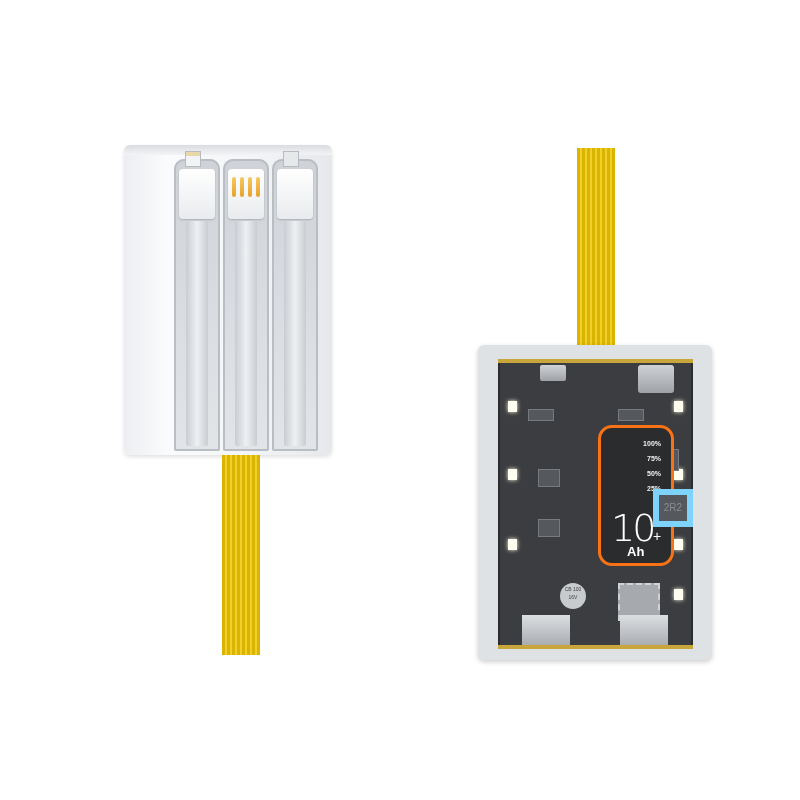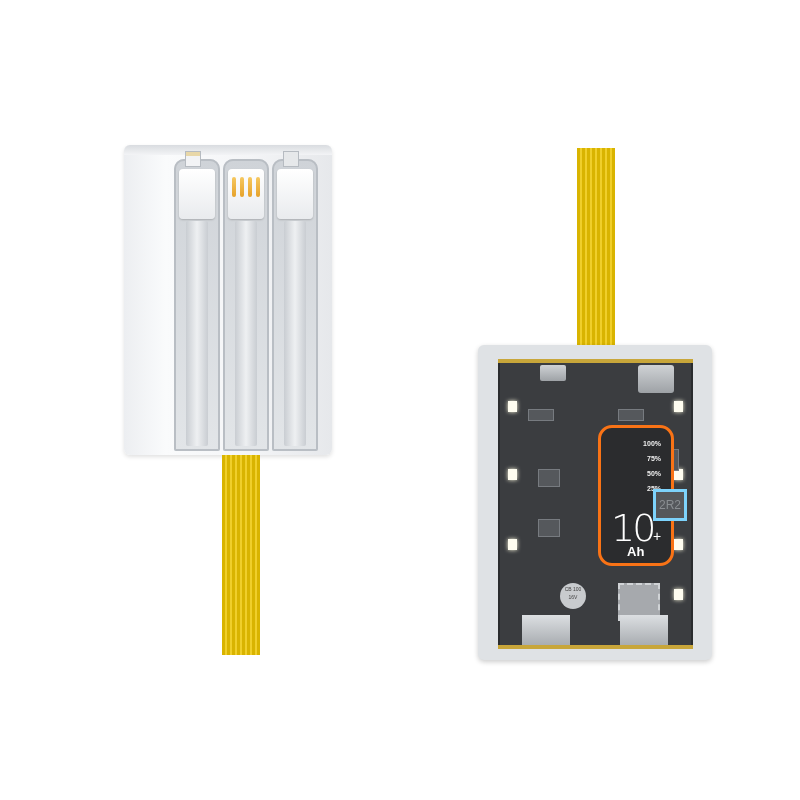--- a/index.html
+++ b/index.html
@@ -29,21 +29,21 @@
   .port-usb-c { position:absolute; top:6px; width:36px; height:28px; background:linear-gradient(180deg,#cfd2d5,#9ea2a6); border-radius:3px; }
   .port-micro { position:absolute; top:6px; width:26px; height:16px; background:linear-gradient(180deg,#cfd2d5,#9ea2a6); border-radius:2px; }
   .port-usb-a { position:absolute; bottom:4px; width:48px; height:30px; background:linear-gradient(180deg,#dcdfe2,#a9adb1); }
   .led { position:absolute; width:9px; height:11px; background:#fffdf0; box-shadow:0 0 4px #fffbe0; }
   .chip { position:absolute; background:#55585c; border:1px solid #777b80; }
   .display { position:absolute; left:100px; top:66px; width:70px; height:135px; background:#2b2c2e; border:3px solid #f97316; border-radius:14px; }
   .display .lvl { position:absolute; right:10px; color:#f0f0f0; font-size:7px; font-weight:bold; }
   .display .big { position:absolute; left:10px; top:78px; color:#fff; font-size:38px; font-weight:300; letter-spacing:-3px; font-family:"DejaVu Sans", sans-serif; }
   .display .plus { position:absolute; left:52px; top:100px; color:#fff; font-size:14px; }
   .display .unit { position:absolute; left:26px; top:116px; color:#fff; font-size:13px; font-weight:bold; }
-  .inductor { position:absolute; left:155px; top:130px; width:28px; height:26px; background:#55585c; border:3px solid #7dd3fc; color:#8a8e92; font-size:12px; text-align:center; line-height:26px; transform:rotate(0deg); }
+  .inductor { position:absolute; left:155px; top:130px; width:28px; height:26px; background:#55585c; border:6px solid #7dd3fc; color:#8a8e92; font-size:10px; text-align:center; line-height:26px; transform:rotate(0deg); }
   .cap { position:absolute; left:62px; top:224px; width:26px; height:26px; border-radius:50%; background:#c8cbce; color:#444; font-size:5px; text-align:center; line-height:8px; padding-top:2px; box-sizing:border-box; }
   .ic { position:absolute; left:120px; top:224px; width:38px; height:34px; background:#a6a9ad; border:2px dashed #d0d3d6; }
 </style>
 </head>
 <body>
 
 <div class="bank-left">
   <div class="topedge"></div>
   <div class="slot" style="left:50px;">
     <div class="tip lightning"></div>

